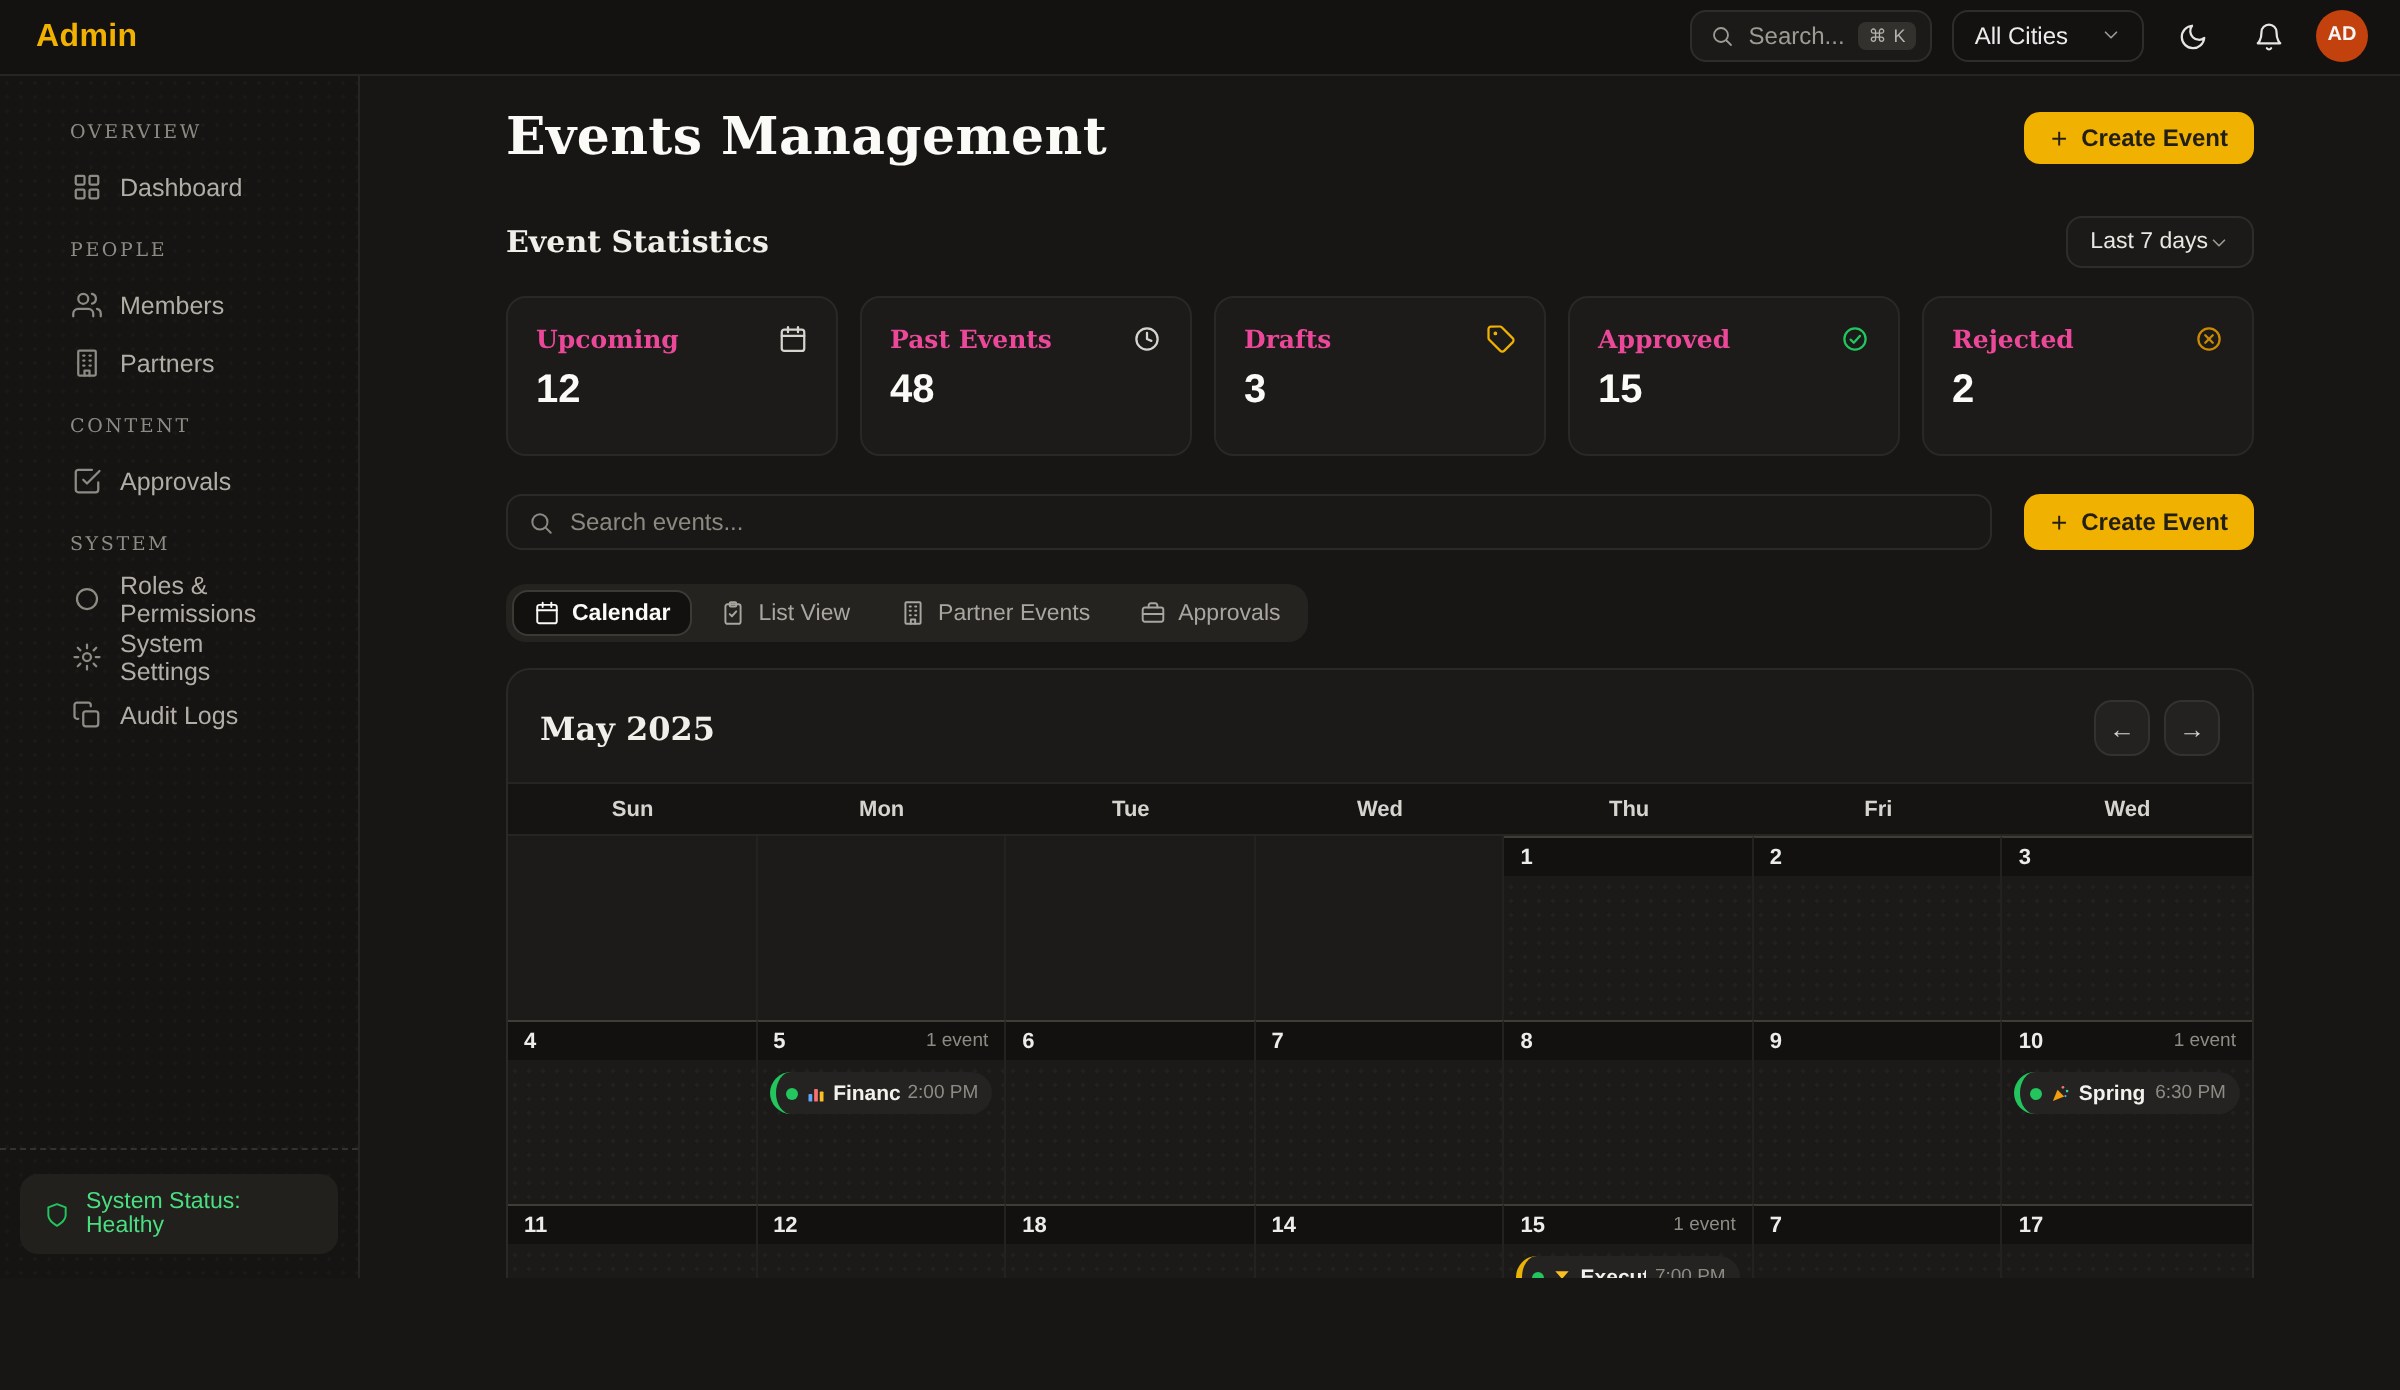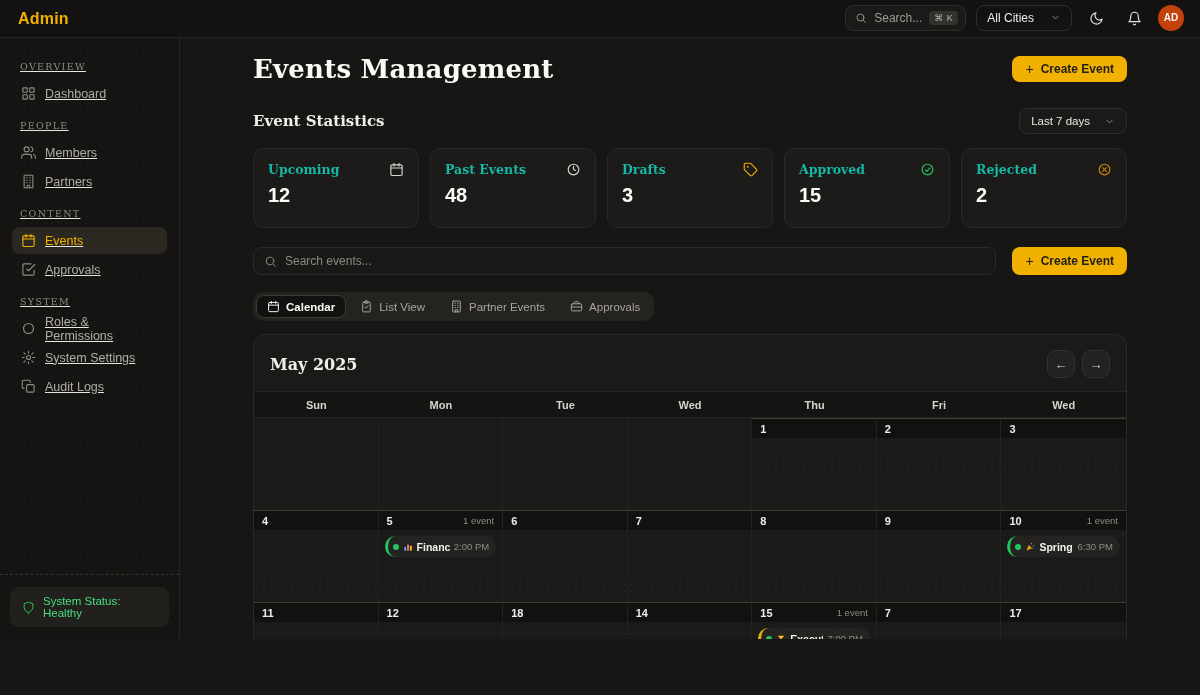--- a/index.html
+++ b/index.html
@@ -17,46 +17,46 @@
   .topbar-right { margin-left:auto; display:flex; align-items:flex-start; gap:10px; }
   .search-pill { height:26px; display:flex; align-items:center; gap:7px; padding:0 7px 0 9px; border:1px solid #2e2d2a; background:#1b1a18; border-radius:8px; cursor:pointer; }
   .search-pill .ph { color:#9d9b94; font-size:12px; }
   .kbd { background:#32312d; color:#b5b3ac; border-radius:4px; font-size:9px; padding:2px 5px; letter-spacing:.5px; }
   .city-select { height:26px; display:flex; align-items:center; gap:16px; padding:0 10px; border:1px solid #2e2d2a; border-radius:8px; font-size:12px; color:#ececec; cursor:pointer; }
   .icon-btn { width:28px; height:28px; display:flex; align-items:center; justify-content:center; color:#e5e5e5; font-size:15px; border-radius:8px; cursor:pointer; }
   .avatar { width:26px; height:26px; border-radius:50%; background:#c2410c; color:#f5f5f5; font-size:10px; font-weight:700; display:flex; align-items:center; justify-content:center; cursor:pointer; }
 
   
   .shell { flex:1; display:flex; min-height:0; }
-  .sidebar { width:180px; flex:0 0 180px; background:#151412; border-right:1px solid #262522; padding:10px 12px; position:relative;
-    background-image:radial-gradient(rgba(255,255,255,0.02) 1px, transparent 1px); background-size:7px 7px;text-decoration:underline; }
+  .sidebar { width:180px; flex:0 0 180px; background:#151412; border-right:1px solid #262522; padding:10px 27px; position:relative;
+    background-image:radial-gradient(rgba(255,255,255,0.02) 1px, transparent 1px); background-size:7px 7px; }
   .side-section-label { font-family:"DejaVu Serif","Liberation Serif",serif; font-size:9.5px; letter-spacing:1.3px; text-transform:uppercase; color:#8d8b84; margin:13px 8px 8px; }
   .side-item { display:flex; align-items:center; gap:9px; height:27px; padding:0 9px; border-radius:8px; color:#b0aea6; font-size:12.5px; cursor:pointer; margin-bottom:2px; }
   .side-item .icon { font-size:15px; color:#8d8b84; }
   .side-item.active { background:#2a2820; color:#f0b100; }
   .side-item.active .icon { color:#f0b100; }
   .side-status-wrap { position:absolute; left:0; right:0; bottom:0; padding:12px 10px; border-top:1px dashed #34322c; }
   .status-pill { background:#21201c; border-radius:9px; padding:8px 12px; display:flex; align-items:center; gap:8px; color:#4ade80; font-size:11.5px; }
   .status-pill .icon { font-size:13px; color:#22c55e; }
 
   
   .main { flex:1; min-width:0; padding:12px 73px 0; overflow:hidden; }
   .page-head { display:flex; align-items:center; justify-content:space-between; margin-top:2px; }
   .page-title { font-size:26px; font-weight:700; color:#fafaf7; line-height:34px; letter-spacing:.2px; }
   .gold-btn { height:26px; display:inline-flex; align-items:center; gap:7px; padding:0 13px; background:#f0b100; color:#221f17; border:none; border-radius:8px; font-size:12px; font-weight:600; cursor:pointer; font-family:"Liberation Sans",sans-serif; }
   .gold-btn .plus { font-size:14px; font-weight:500; }
 
   .stats-head { display:flex; align-items:center; justify-content:space-between; margin-top:22px; }
   .stats-title { font-size:15px; font-weight:700; color:#f0efe9; }
-  .range-pill { height:26px; display:flex; align-items:center; gap:14px; padding:0 11px; border:1px solid #2e2d2a; background:#1b1a18; border-radius:8px; font-size:11.5px; color:#e9e7e1; cursor:pointer; }
+  .range-pill { height:26px; display:flex; align-items:center; padding:0 11px; border:1px solid #2e2d2a; background:#1b1a18; border-radius:8px; font-size:11.5px; color:#e9e7e1; cursor:pointer; }
 
   .stats-row { margin-top:14px; display:grid; grid-template-columns:repeat(5,1fr); gap:11px; }
   .stat-card { background:#1c1b19; border:1px solid #292825; border-radius:10px; padding:13px 14px; min-height:80px; }
   .stat-card .head { display:flex; align-items:center; justify-content:space-between; }
-  .stat-card .lbl { font-family:"DejaVu Serif","Liberation Serif",serif; font-size:12.5px; font-weight:700; color:#14b8a6; }
+  .stat-card .lbl { font-family:"DejaVu Serif","Liberation Serif",serif; font-size:12.5px; font-weight:700; color:#ec4899; }
   .stat-card .head .icon { font-size:15px; }
   .stat-card .val { margin-top:7px; font-size:20px; font-weight:700; color:#fafaf7; }
 
   .search-row { margin-top:19px; display:flex; gap:16px; }
   .events-search { flex:1; height:28px; display:flex; align-items:center; gap:8px; padding:0 10px; border:1px solid #2b2a27; background:#191816; border-radius:8px; }
   .events-search .icon { font-size:13px; color:#8a8a82; }
   .events-search input { flex:1; background:transparent; border:none; outline:none; color:#a16207; font-size:12px; font-family:"Liberation Sans",sans-serif; }
   .events-search input::placeholder { color:#8a8a82; }
   .search-row .gold-btn { height:28px; }
 
@@ -164,31 +164,20 @@
           <div class="side-item">
             <span class="icon">
               <svg viewBox="0 0 24 24" width="1em" height="1em" fill="none" stroke="currentColor" stroke-width="1.8" stroke-linecap="round" stroke-linejoin="round">
                 <rect x="5" y="2" width="14" height="20" rx="1"></rect>
                 <path d="M9 6h1M14 6h1M9 10h1M14 10h1M9 14h1M14 14h1M10 22v-4h4v4"></path>
               </svg>
             </span>
             <span>Partners</span>
           </div>
           <div class="side-section-label">Content</div>
-          <div class="side-item active">
-            <span class="icon">
-              <svg viewBox="0 0 24 24" width="1em" height="1em" fill="none" stroke="currentColor" stroke-width="1.8" stroke-linecap="round" stroke-linejoin="round">
-                <rect x="3" y="4.5" width="18" height="17" rx="2"></rect>
-                <line x1="8" y1="2.5" x2="8" y2="6.5"></line>
-                <line x1="16" y1="2.5" x2="16" y2="6.5"></line>
-                <line x1="3" y1="9.5" x2="21" y2="9.5"></line>
-              </svg>
-            </span>
-            <span>Events</span>
-          </div>
           <div class="side-item">
             <span class="icon">
               <svg viewBox="0 0 24 24" width="1em" height="1em" fill="none" stroke="currentColor" stroke-width="1.8" stroke-linecap="round" stroke-linejoin="round">
                 <path d="M21 13v6a2 2 0 0 1-2 2H5a2 2 0 0 1-2-2V5a2 2 0 0 1 2-2h11"></path>
                 <polyline points="9 11 12 14 22 4"></polyline>
               </svg>
             </span>
             <span>Approvals</span>
           </div>
           <div class="side-section-label">System</div>

